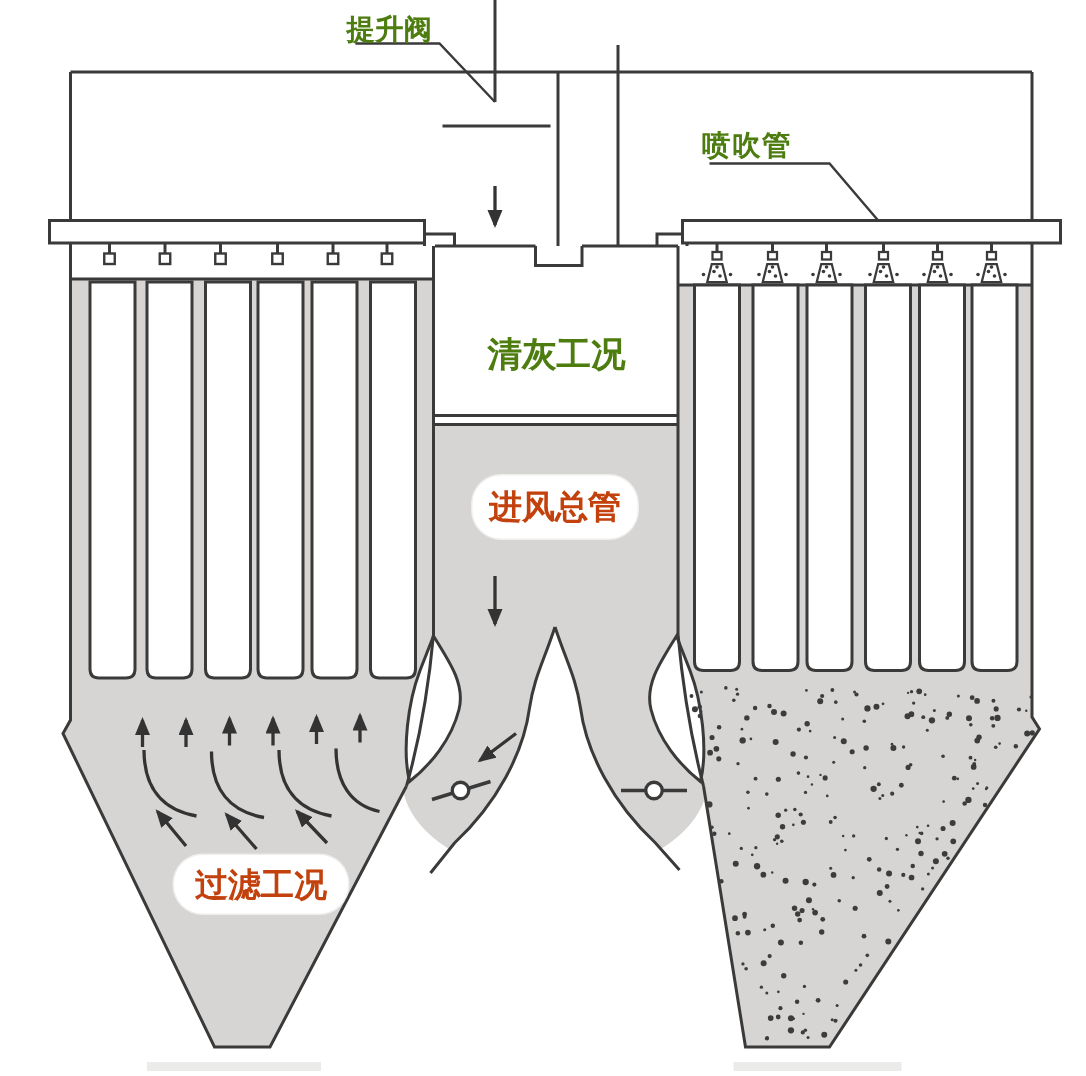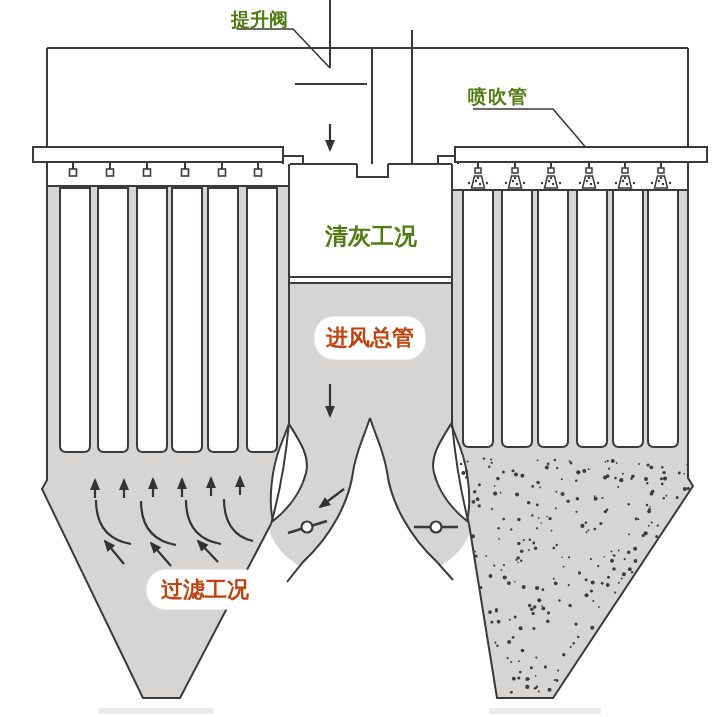--- a/index.html
+++ b/index.html
@@ -437,15 +437,15 @@
 
   <div class="lbl" style="left:231px;top:7px;font-size:19px;">提升阀</div>
 
 
   <div class="lbl" style="left:468px;top:84px;font-size:19px;letter-spacing:1px;">喷吹管</div>
 
   <div class="lbl" style="left:290px;top:221px;width:162px;text-align:center;font-size:23px;">清灰工况</div>
 
   <div class="pill" style="left:315px;top:317px;width:110px;height:42px;line-height:42px;font-size:22px;">进风总管</div>
 
-  <div class="pill" style="left:116px;top:570px;width:116px;height:39px;line-height:39px;font-size:22px;margin-left:31px;">过滤工况</div>
+  <div class="pill" style="left:116px;top:570px;width:116px;height:39px;line-height:39px;font-size:22px;">过滤工况</div>
 
 </div>
 
 </body></html>

